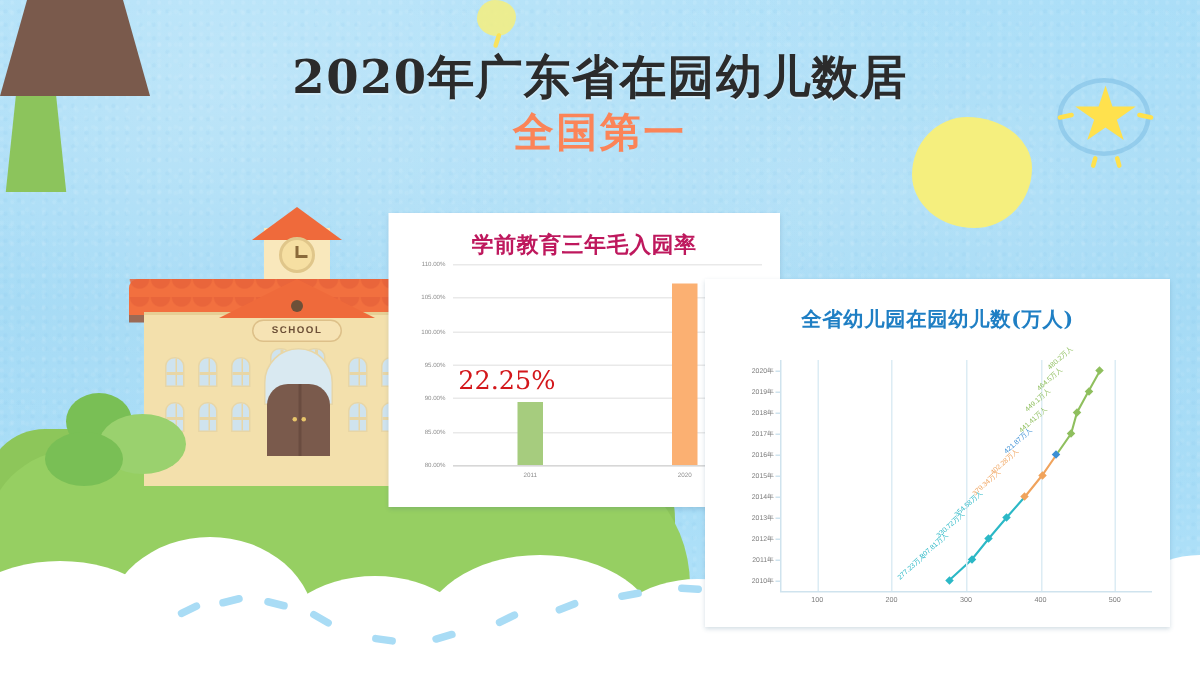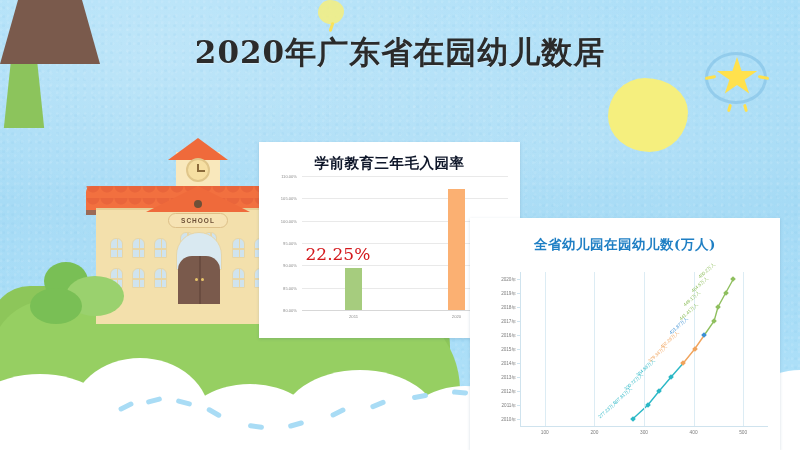--- a/index.html
+++ b/index.html
@@ -92,35 +92,35 @@
   #titleLine1{ font-size:31px; font-weight:bold; color:#2b2b2b; letter-spacing:1px;
      line-height:1.22; text-shadow:0 1px 0 rgba(255,255,255,.35); }
   #titleLine2{ font-size:27px; font-weight:bold; color:#fb8458; letter-spacing:2px;
      line-height:1.25; }
 
   
   #card1{ position:absolute; left:259px; top:142px; width:261px; height:196px;
     background:#ffffff; box-shadow:0 1px 3px rgba(40,90,120,.20); }
   #c1title{ position:absolute; left:0; top:12px; width:100%; text-align:center;
     font-family:"DejaVu Serif","Liberation Serif",serif;
-    font-size:14.5px; font-weight:bold; color:#0f172a; letter-spacing:.5px; }
+    font-size:14.5px; font-weight:bold; color:#be185d; letter-spacing:.5px; }
   .c1axis{ position:absolute; right:0; font-size:4.1px; color:#8d8d8d;
     text-align:right; transform:translateY(-50%); width:100%; }
   #c1plot{ position:absolute; left:43px; top:34px; right:12px; bottom:28px; }
   .c1grid{ position:absolute; left:0; right:0; height:1px; background:#e9e9e9; }
   .bar{ position:absolute; bottom:0; }
   .barlabel{ position:absolute; font-family:"DejaVu Serif","Liberation Serif",serif;
     color:#d3171b; font-weight:normal; white-space:nowrap; }
   .c1xlab{ position:absolute; font-size:4.2px; color:#8d8d8d; text-align:center;
     transform:translateX(-50%); }
   #c1xline{ position:absolute; left:43px; right:12px; height:1px; background:#d7d7d7; }
 
   
   #card2{ position:absolute; left:470px; top:186px; width:310px; height:232px;
-    background:#ffffff; box-shadow:0 1px 3px rgba(40,90,120,.20);margin-top:32px; }
+    background:#ffffff; box-shadow:0 1px 3px rgba(40,90,120,.20); }
   #c2title{ position:absolute; left:0; top:18px; width:100%; text-align:center;
     font-family:"DejaVu Serif","Liberation Serif",serif;
     font-size:13.5px; font-weight:bold; color:#1f7fc4; letter-spacing:.5px; }
   #c2plot{ position:absolute; left:50px; top:54px; right:12px; bottom:24px; }
   .c2vgrid{ position:absolute; top:0; bottom:0; width:1px; background:#dcecf4; }
   .c2ylab{ position:absolute; left:0; width:46px; text-align:right;
     font-size:4.6px; color:#7d7d7d; transform:translateY(-50%); }
   .c2xlab{ position:absolute; font-size:4.8px; color:#7d7d7d;
     transform:translateX(-50%); }
   .pt{ position:absolute; width:4px; height:4px; transform:translate(-50%,-50%) rotate(45deg); }
@@ -155,20 +155,21 @@
        background:conic-gradient(from 210deg at 100% 100%, #86c8ea 0deg 9deg, #8fd6a8 9deg 18deg, #ffe07a 18deg 27deg, #f7a7c0 27deg 36deg, transparent 36deg);
        opacity:.85;"></div>
   <div class="blobstar" style="left:608px; top:78px; width:80px; height:74px;"></div>
 </div>
 
 <div class="blobstar" style="left:318px; top:0px; width:26px; height:24px; opacity:.85;"></div>
 <div class="spark" style="position:absolute; left:330px; top:22px; width:3px; height:10px; transform:rotate(18deg); opacity:.9;"></div>
 
 <div id="titleBlock">
   <div id="titleLine1">2020年广东省在园幼儿数居</div>
+  <div id="titleLine2">全国第一</div>
 </div>
 
 <div>
   <div id="grass"></div>
   <div id="grass2"></div>
 
   <div class="school" id="tower"></div>
   <div class="school" id="towerRoof"></div>
   <div class="school" id="clock"></div>
 

